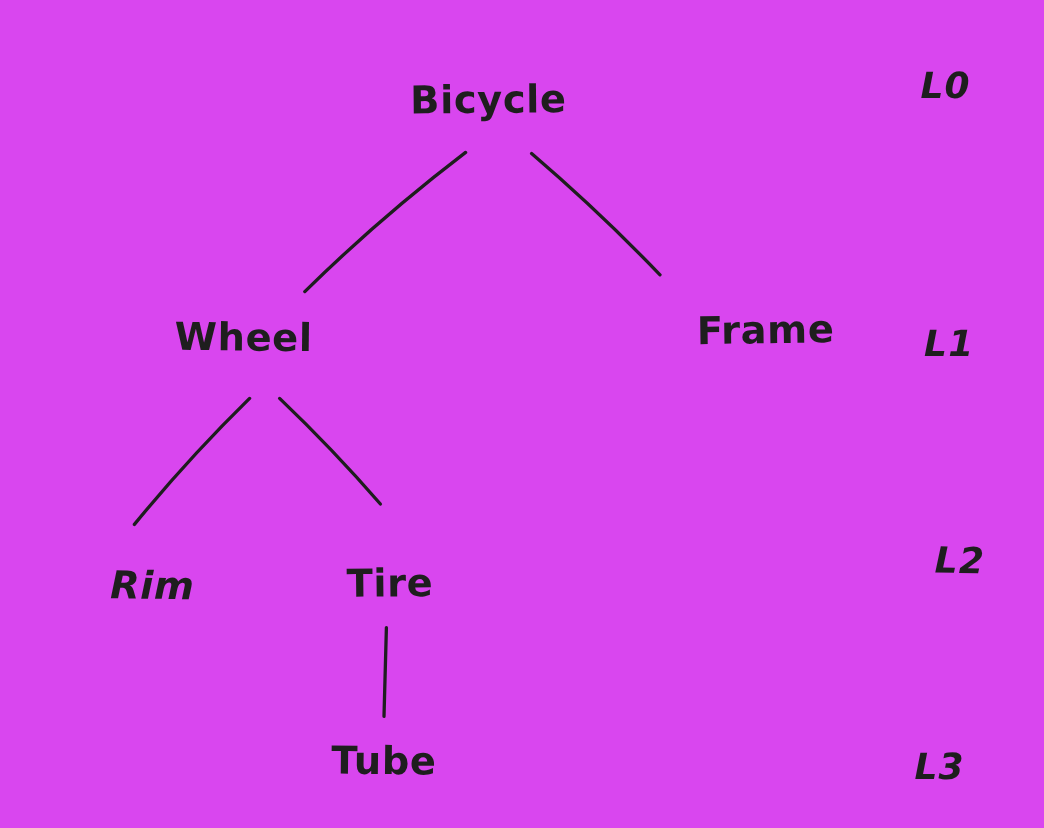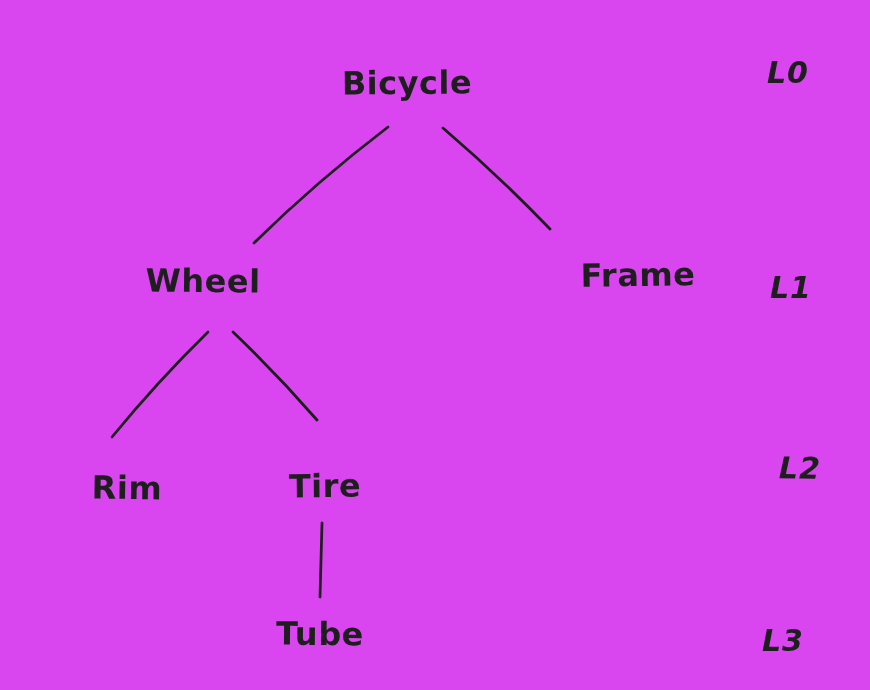--- a/index.html
+++ b/index.html
@@ -42,21 +42,21 @@
   }
   .level-label {
     font-size: 30px;
     font-style: italic;
     letter-spacing: 1px;
   }
   
   .pos-bicycle { left: 407px; top: 83px;  transform: translate(-50%,-50%) rotate(-0.5deg); }
   .pos-wheel   { left: 203px; top: 281px; transform: translate(-50%,-50%) rotate(0.6deg); }
   .pos-frame   { left: 638px; top: 275px; transform: translate(-50%,-50%) rotate(-0.8deg); }
-  .pos-rim     { left: 127px; top: 488px; transform: translate(-50%,-50%) rotate(0.8deg); }
+  .pos-rim     { left: 127px; top: 488px; transform: translate(-50%,-50%) rotate(0.8deg); font-style: italic; }
   .pos-tire    { left: 325px; top: 486px; transform: translate(-50%,-50%) rotate(-0.6deg); text-align: right; }
   .pos-tube    { left: 320px; top: 634px; transform: translate(-50%,-50%) rotate(0.5deg); }
   
   .pos-l0 { left: 788px; top: 72px; }
   .pos-l1 { left: 791px; top: 287px; }
   .pos-l2 { left: 800px; top: 468px; transform: translate(-50%,-50%) rotate(1deg); }
   .pos-l3 { left: 783px; top: 640px; }
 </style>
 </head>
 <body>

